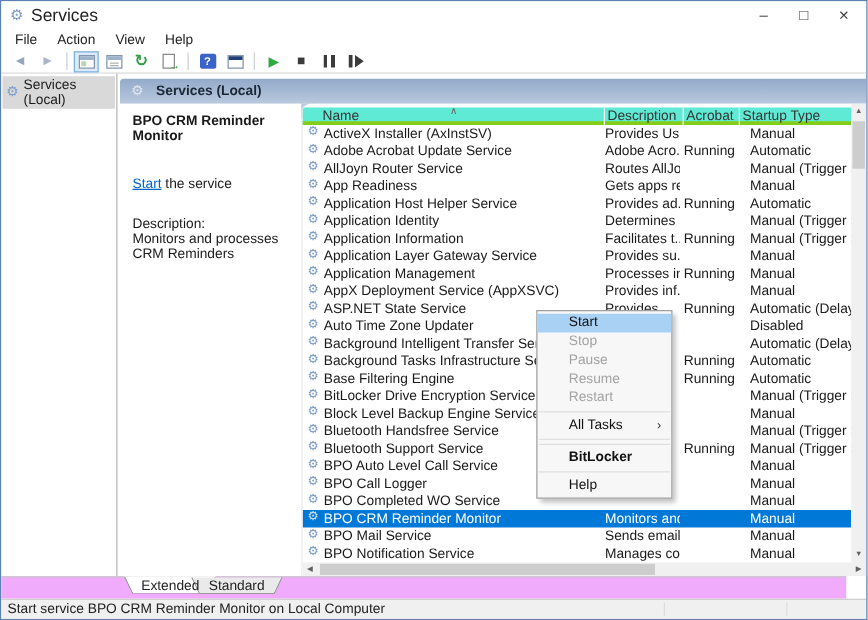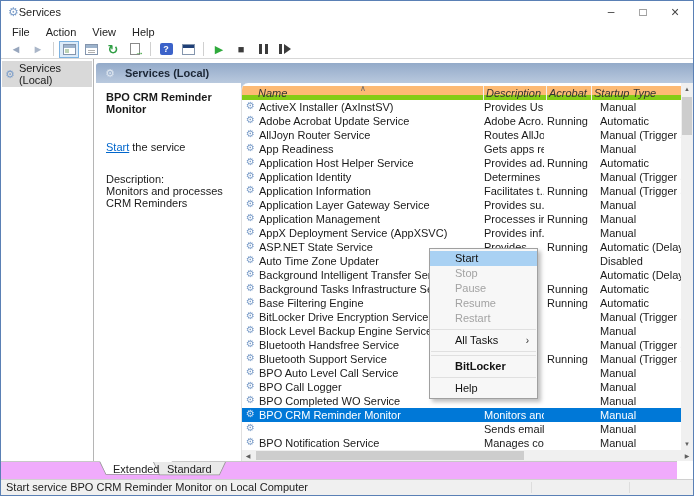--- a/index.html
+++ b/index.html
@@ -8,21 +8,21 @@
   }
   *{box-sizing:border-box; margin:0; padding:0;}
   body{background:#888; font-family:"Liberation Sans","DejaVu Sans",sans-serif;}
   .window{position:relative; width:694px; height:496px; background:#fff;
     border:1px solid #5a80b5; overflow:hidden; font-size:11px; color:#1a1a1a;}
 
   
   .titlebar{position:absolute; top:0; left:0; right:0; height:22px; background:#fff;
     display:flex; align-items:center;}
   .title-icon{margin-left:7px; font-size:12px; color:#7b9dc9;}
-  .title-text{font-size:11px; color:#222;}
+  .title-text{margin-left:6px; font-size:14px; color:#222;}
   .win-controls{position:absolute; right:2px; top:0; height:22px; display:flex;}
   .wc{width:32px; height:22px; display:flex; align-items:center; justify-content:center;
     color:#444; font-size:12px; cursor:default;}
   .wc.close{font-size:14px;}
 
   
   .menubar{position:absolute; top:22px; left:0; right:0; height:17px; background:#fff;
     display:flex; align-items:center; padding-left:3px;}
   .menu-item{padding:1px 8px; color:#222;}
 
@@ -86,22 +86,22 @@
     padding:6px 8px 0 10px;}
   .svc-name{font-weight:bold; margin-top:2px;}
   .svc-action{margin-top:26px;}
   .svc-action a{color:var(--link); text-decoration:underline; cursor:pointer;}
   .svc-desc-label{margin-top:20px;}
   .svc-desc{width:130px; line-height:12px;}
 
   
   .list{position:absolute; left:145px; top:24px; right:0; bottom:0; background:#fff;
     border-left:1px solid #e0e0e0; border-top-left-radius:7px; overflow:hidden;}
-  .lheader{position:absolute; top:3px; left:0; right:12px; height:14px; background:#fdba74;
-    border-bottom:5px solid #84cc16;font-style:italic;}
+  .lheader{position:absolute; top:3px; left:0; right:12px; height:14px; background:#5eead4;
+    border-bottom:3px solid #84cc16;}
   .hcell{position:absolute; top:0; height:14px; line-height:14px; color:#333;
     border-right:1px solid #f0f0f0; padding-left:2px;}
   .sort-ind{position:absolute; left:118px; top:-2px; font-size:8px; color:#666;}
   .rows{position:absolute; top:17px; left:0; right:12px; bottom:11px; overflow:hidden;}
   .lrow{position:relative; height:14px; line-height:14px; white-space:nowrap;}
   .lrow .gear{position:absolute; left:4px; top:1px; font-size:10px;}
   .cell{position:absolute; top:0; height:14px; overflow:hidden; white-space:nowrap;}
   .c-name{left:17px; width:222px;}
   .c-desc{left:242px; width:60px;}
   .c-status{left:305px; width:43px;}
@@ -402,20 +402,21 @@
           </div>
           <div class="lrow sel">
             <span class="gear">⚙</span>
             <span class="cell c-name">BPO CRM Reminder Monitor</span>
             <span class="cell c-desc">Monitors and...</span>
             <span class="cell c-status"></span>
             <span class="cell c-startup">Manual</span>
           </div>
           <div class="lrow">
             <span class="gear">⚙</span>
+            <span class="cell c-name">BPO Mail Service</span>
             <span class="cell c-desc">Sends email...</span>
             <span class="cell c-status"></span>
             <span class="cell c-startup">Manual</span>
           </div>
           <div class="lrow">
             <span class="gear">⚙</span>
             <span class="cell c-name">BPO Notification Service</span>
             <span class="cell c-desc">Manages co...</span>
             <span class="cell c-status"></span>
             <span class="cell c-startup">Manual</span>

